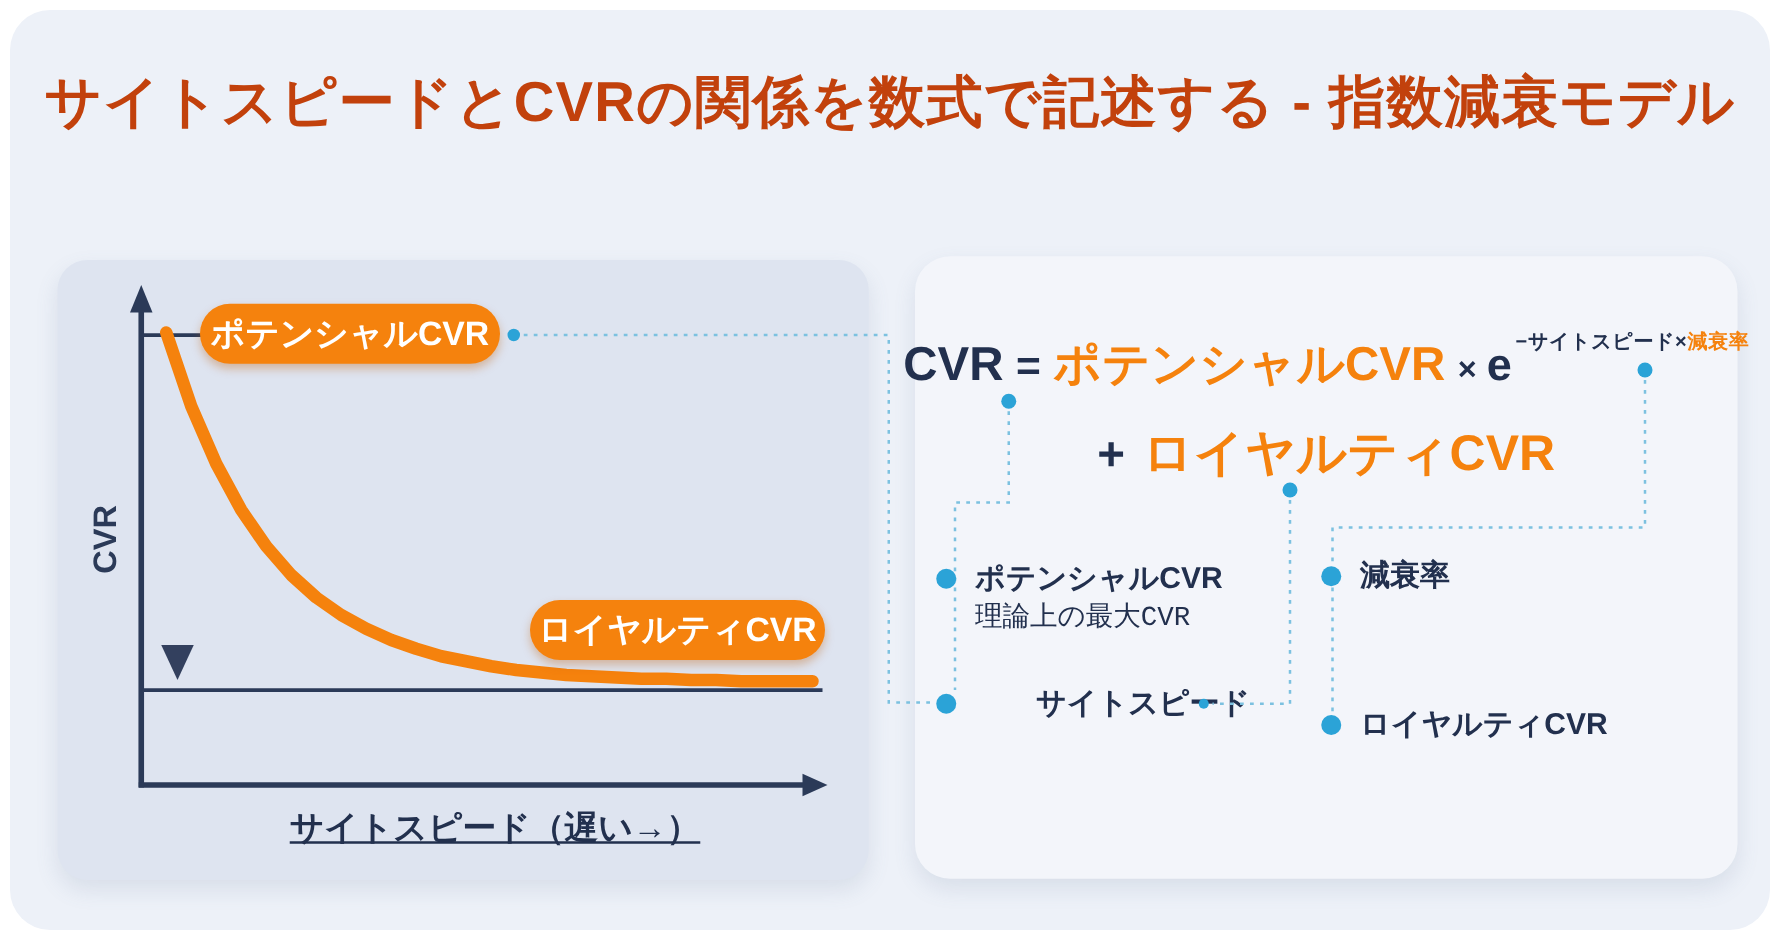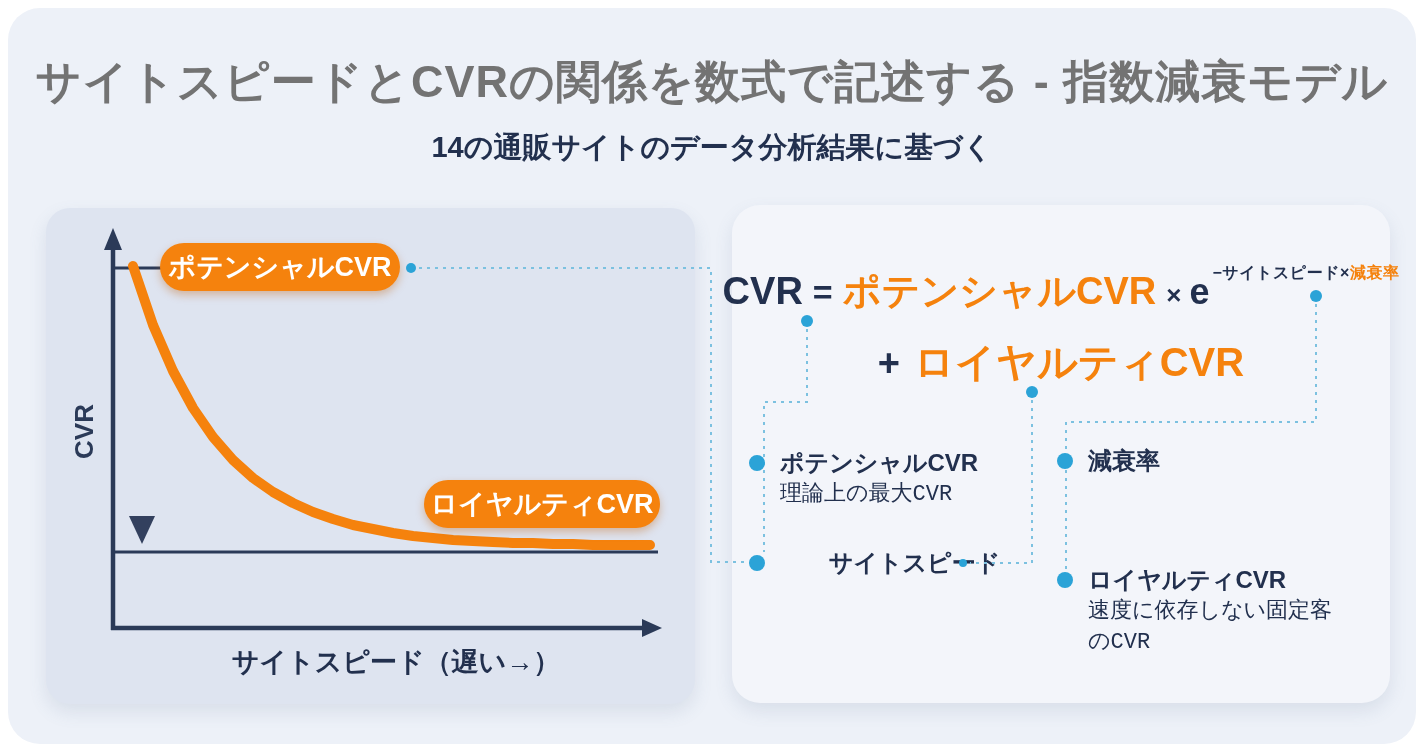--- a/index.html
+++ b/index.html
@@ -4,37 +4,37 @@
 <style>
   * { margin:0; padding:0; box-sizing:border-box; }
   html,body { width:1424px; height:752px; background:#ffffff;
     font-family:"Liberation Sans","DejaVu Sans",sans-serif; }
   .stage { position:relative; width:1424px; height:752px; overflow:hidden; }
 
   .card { position:absolute; left:8px; top:8px; width:1408px; height:736px;
     background:#edf1f8; border-radius:32px; }
 
   .title { position:absolute; left:0; top:52px; width:100%; text-align:center;
-    font-size:45px; font-weight:bold; color:#737373; letter-spacing:1px; }
+    font-size:45px; font-weight:bold; color:#c2410c; letter-spacing:1px; }
   .subtitle { position:absolute; left:0; top:128px; width:100%; text-align:center;
     font-size:29px; font-weight:bold; color:#22304e; }
 
   
   .chart-panel { position:absolute; left:46px; top:208px; width:649px; height:496px;
     background:#dee4f0; border-radius:24px; box-shadow:0 8px 18px rgba(90,110,150,.14); }
   .chart-panel svg { position:absolute; left:0; top:0; }
   .pill { position:absolute; height:48px; background:#f5820d; border-radius:24px;
     color:#ffffff; font-weight:bold; font-size:27px; display:flex; align-items:center;
     justify-content:center; box-shadow:0 4px 8px rgba(190,90,0,.35); z-index:3; }
   .pill-potential { left:114px; top:35px; width:240px; }
   .pill-loyalty  { left:378px; top:272px; width:236px; }
   .y-label { position:absolute; left:-12px; top:208px; width:100px; text-align:center;
     font-size:26px; font-weight:bold; color:#2b3a58; transform:rotate(-90deg); }
   .x-label { position:absolute; left:100px; top:436px; width:500px; text-align:center;
-    font-size:27px; font-weight:bold; color:#22304e; }
+    font-size:27px; font-weight:bold; color:#22304e;text-decoration:underline; }
 
   
   .formula-panel { position:absolute; left:732px; top:205px; width:658px; height:498px;
     background:#f3f5fa; border-radius:28px; box-shadow:0 8px 18px rgba(90,110,150,.14); }
   .formula-line1 { position:absolute; left:0; top:61px; width:100%;
     display:flex; justify-content:center; align-items:baseline; white-space:pre;
     font-weight:bold; color:#22304e; }
   .f-lhs   { font-size:38px; }
   .f-eq    { font-size:34px; margin:0 10px; }
   .f-term1 { font-size:38px; color:#f5820d; }
@@ -59,21 +59,20 @@
 
   .overlay { position:absolute; left:0; top:0; z-index:5; pointer-events:none; }
 </style>
 </head>
 <body>
 
 <div class="stage">
   <div class="card"></div>
 
   <div class="title">サイトスピードとCVRの関係を数式で記述する - 指数減衰モデル</div>
-  <div class="subtitle">14の通販サイトのデータ分析結果に基づく</div>
 
   <div class="chart-panel">
     <svg width="649" height="496" viewBox="0 0 649 496">
       <defs>
         <linearGradient id="dropGrad" x1="0" y1="0" x2="0" y2="1">
           <stop offset="0" stop-color="#c6cedd"></stop>
           <stop offset="1" stop-color="#33405e"></stop>
         </linearGradient>
       </defs>
 
@@ -116,21 +115,20 @@
       <div class="def-desc">理論上の最大CVR</div>
     </div>
     <div class="def-item def-1">
       <div class="def-term">サイトスピード</div>
     </div>
     <div class="def-item def-2">
       <div class="def-term">減衰率</div>
     </div>
     <div class="def-item def-3">
       <div class="def-term">ロイヤルティCVR</div>
-      <div class="def-desc">速度に依存しない固定客のCVR</div>
     </div>
   </div>
 
   <svg class="overlay" width="1424" height="752" viewBox="0 0 1424 752">
     <g fill="none" stroke="#7cc1e0" stroke-width="2" stroke-dasharray="3 5">
       <path d="M 419 268 H 711 V 562 H 746"></path>
       <path d="M 807 329 V 402 H 764 V 552"></path>
       <path d="M 1032 400 V 563 H 970"></path>
       <path d="M 1316 304 V 422 H 1066 V 570"></path>
     </g>

